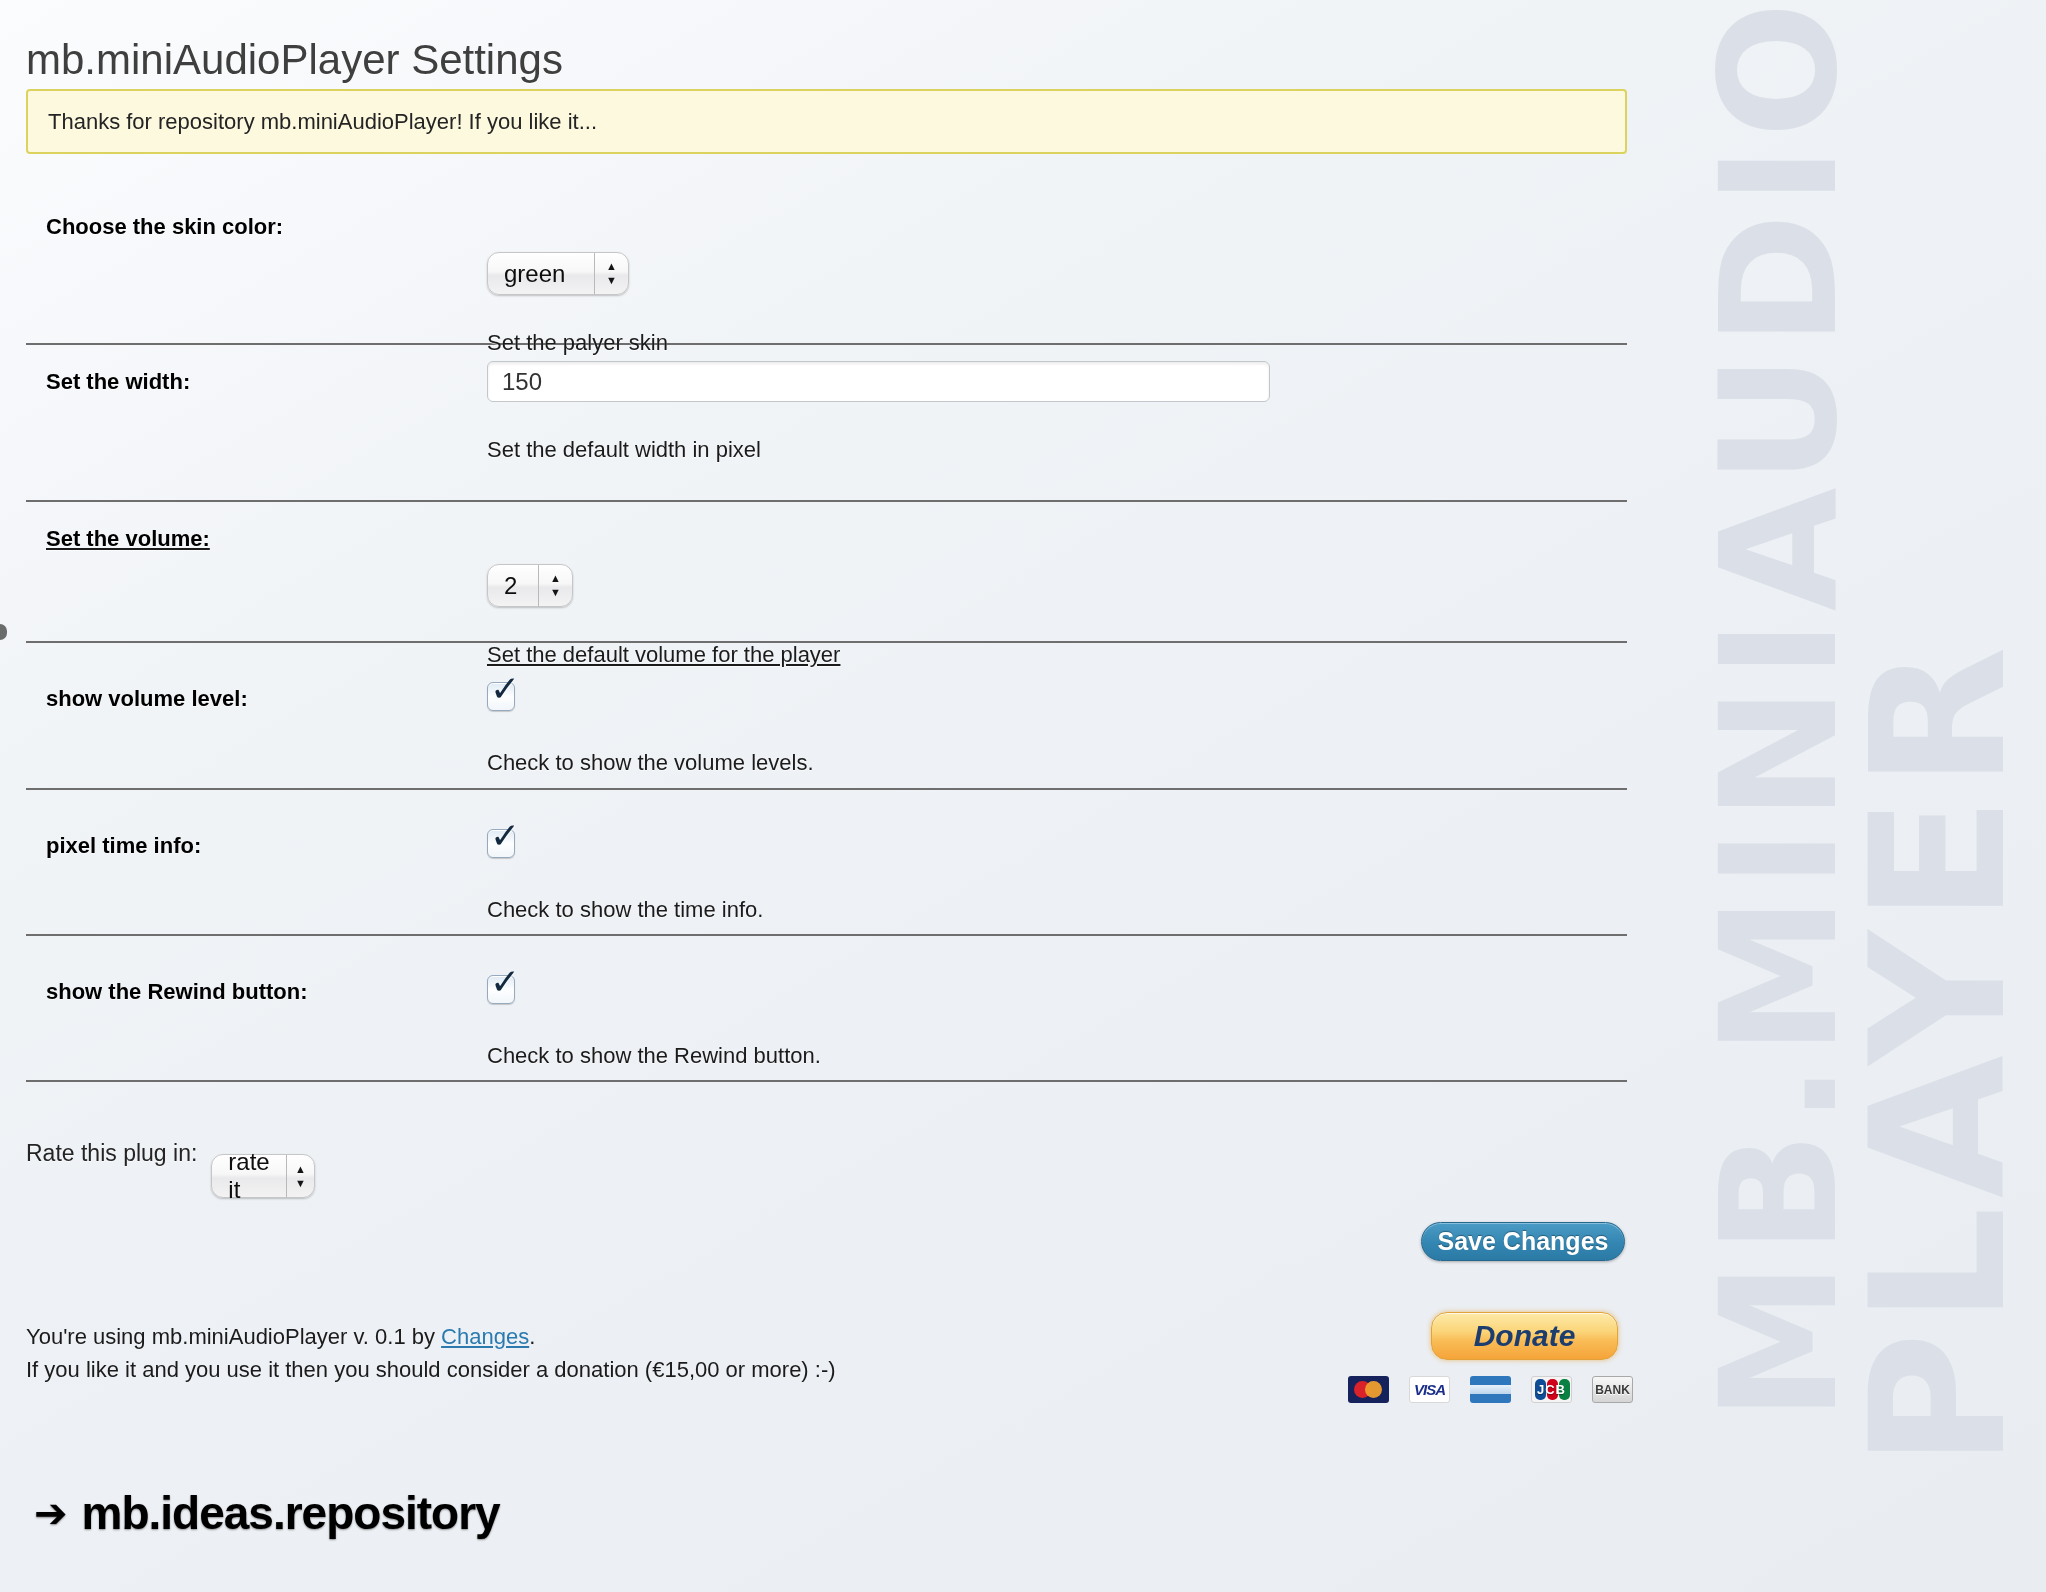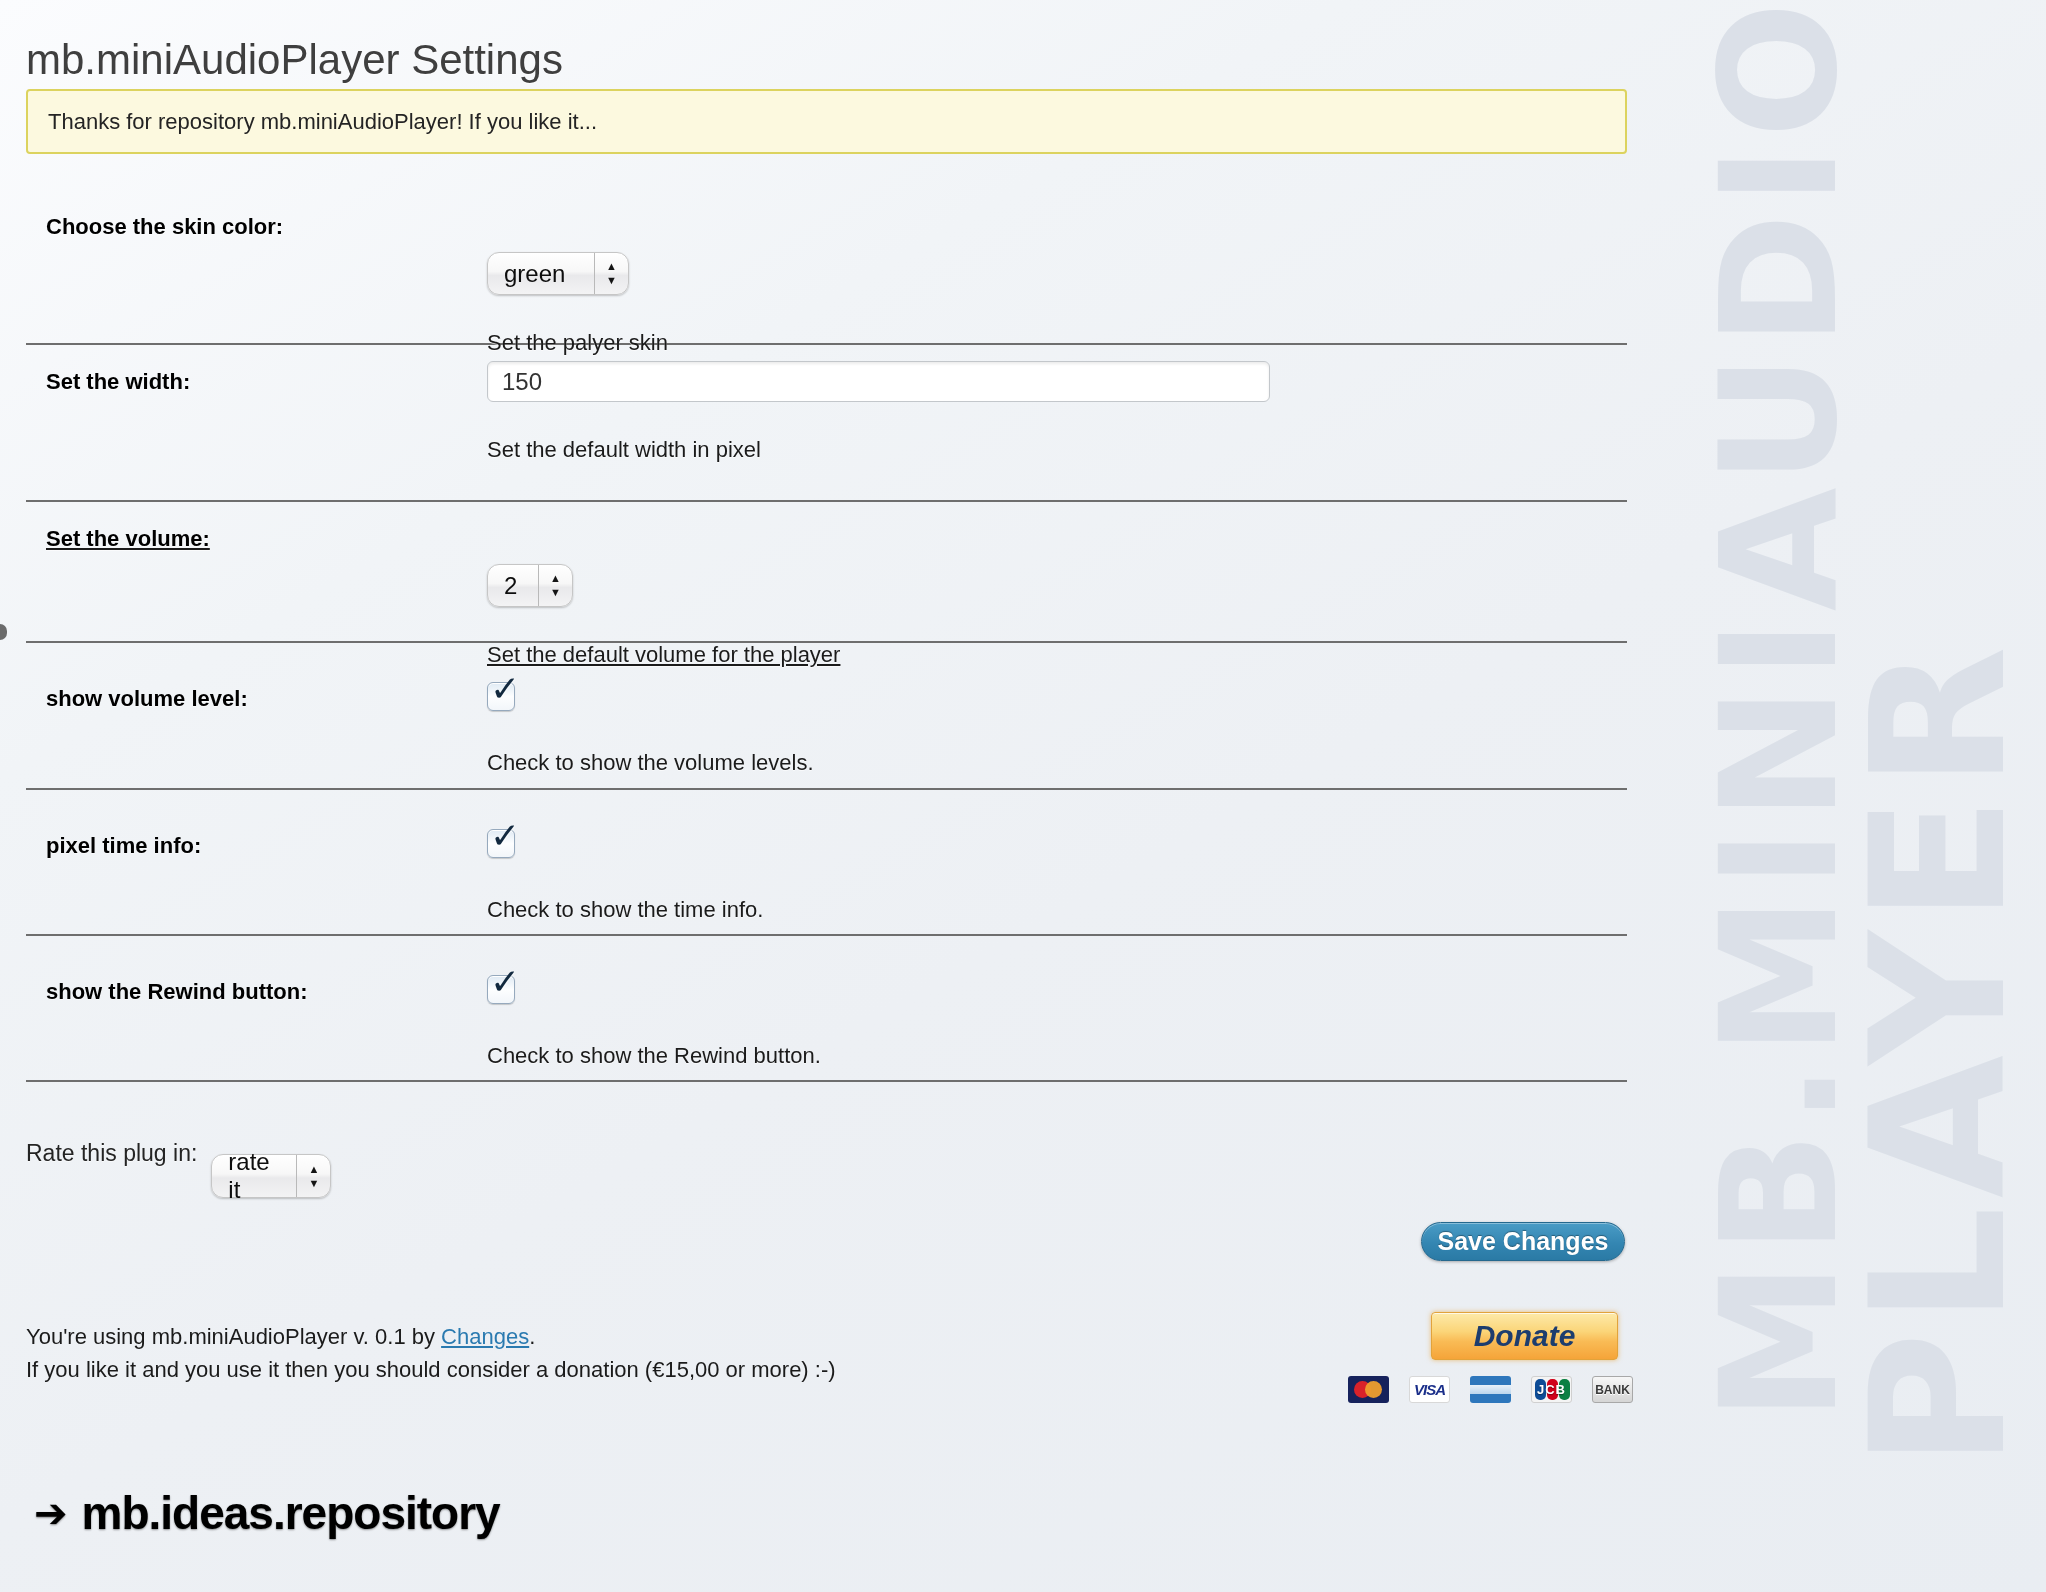--- a/index.html
+++ b/index.html
@@ -55,21 +55,21 @@
     box-shadow:0 1px 2px rgba(0,0,0,0.22), inset 0 1px 0 #fff;
     margin-top:46px;
   }
   .mac-select .val{flex:1;display:flex;align-items:center;padding:0 16px;font-size:24px;color:#0d0d0d;}
   .mac-select .arrows{
     width:33px;display:flex;flex-direction:column;align-items:center;justify-content:center;
     gap:3px;border-left:1px solid #b9b9b9;font-size:11px;color:#141414;line-height:1;
   }
   #skin-select{width:142px;}
   #volume-select{width:86px;}
-  #rate-select{width:120px;height:44px;}
+  #rate-select{width:104px;height:44px;}
 
   
   .text-input{
     width:783px;height:41px;box-sizing:border-box;border:1px solid #c3c7cb;border-radius:6px;
     background:#fff;box-shadow:inset 0 2px 3px rgba(0,0,0,0.08);
     font-family:"Liberation Sans",sans-serif;font-size:24px;color:#333;padding:0 14px;outline:none;
   }
 
   
   .mac-checkbox{position:relative;display:inline-block;width:26px;height:27px;
@@ -90,21 +90,21 @@
     color:#fff;font-family:"Liberation Sans",sans-serif;font-weight:bold;font-size:25px;
     text-shadow:0 -1px 1px rgba(0,0,0,0.35);
     box-shadow:0 1px 3px rgba(0,0,0,0.3), inset 0 1px 0 rgba(255,255,255,0.35);
   }
 
   #footer-text{position:absolute;left:26px;top:1320px;z-index:3;font-size:22px;line-height:33px;color:#1b1b1b;}
   #footer-text a{color:#2a7ab0;text-decoration:underline;cursor:pointer;}
 
   #donate-btn{
     position:absolute;top:1312px;right:428px;width:187px;height:48px;z-index:3;
-    border:1px solid #e2a33b;border-radius:4px;cursor:pointer;
+    border:1px solid #e2a33b;border-radius:16px;cursor:pointer;
     background:linear-gradient(#fdeaa9 0%,#fbd579 40%,#f9bb55 62%,#f5a439 100%);
     box-shadow:0 0 5px rgba(231,166,66,0.7), inset 0 1px 0 rgba(255,255,255,0.7);
     color:#1d3d6e;font-family:"Liberation Sans",sans-serif;font-weight:bold;font-style:italic;font-size:30px;
   }
   #cards{position:absolute;top:1376px;right:413px;z-index:3;display:flex;gap:20px;}
   .card{width:41px;height:27px;border-radius:3px;box-sizing:border-box;position:relative;
     display:flex;align-items:center;justify-content:center;overflow:hidden;}
   .card.mc{background:#16225c;}
   .card.mc .c1,.card.mc .c2{position:absolute;width:17px;height:17px;border-radius:50%;top:5px;}
   .card.mc .c1{left:6px;background:#d9222a;}

